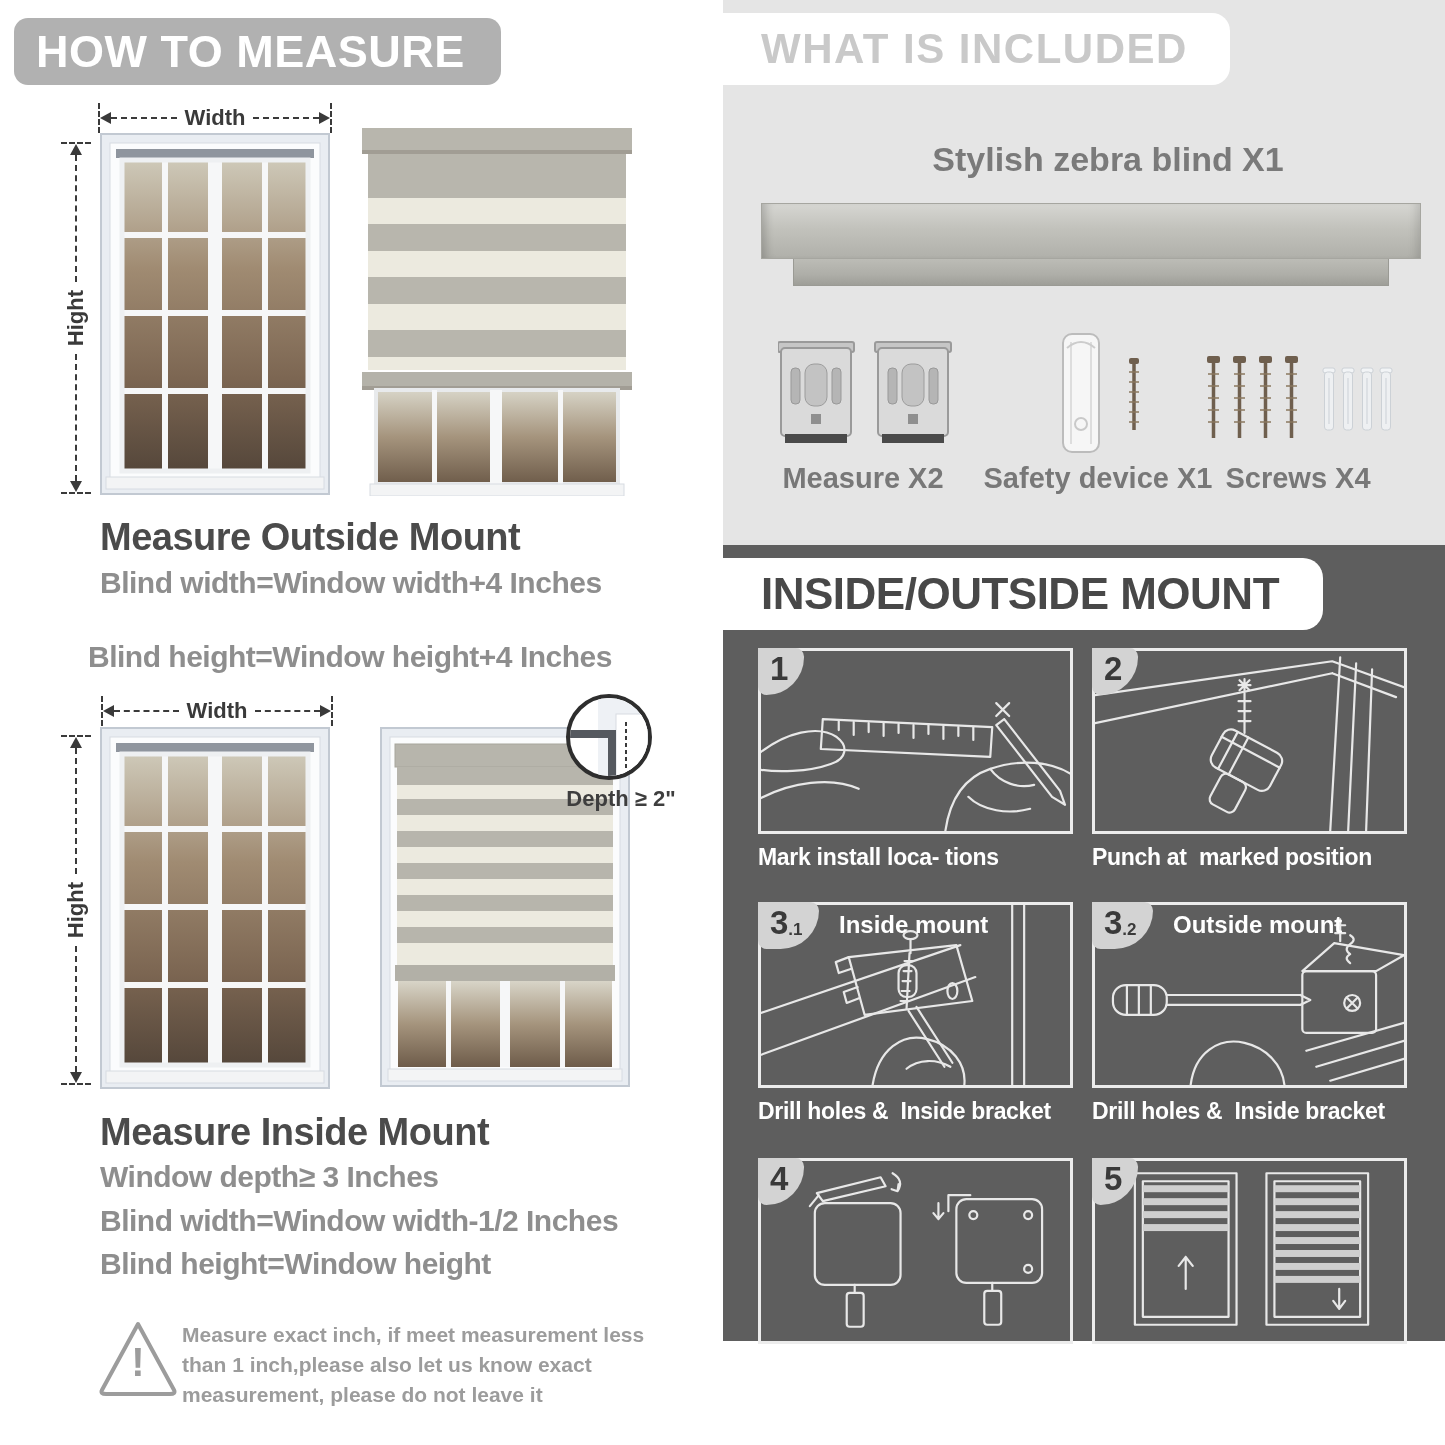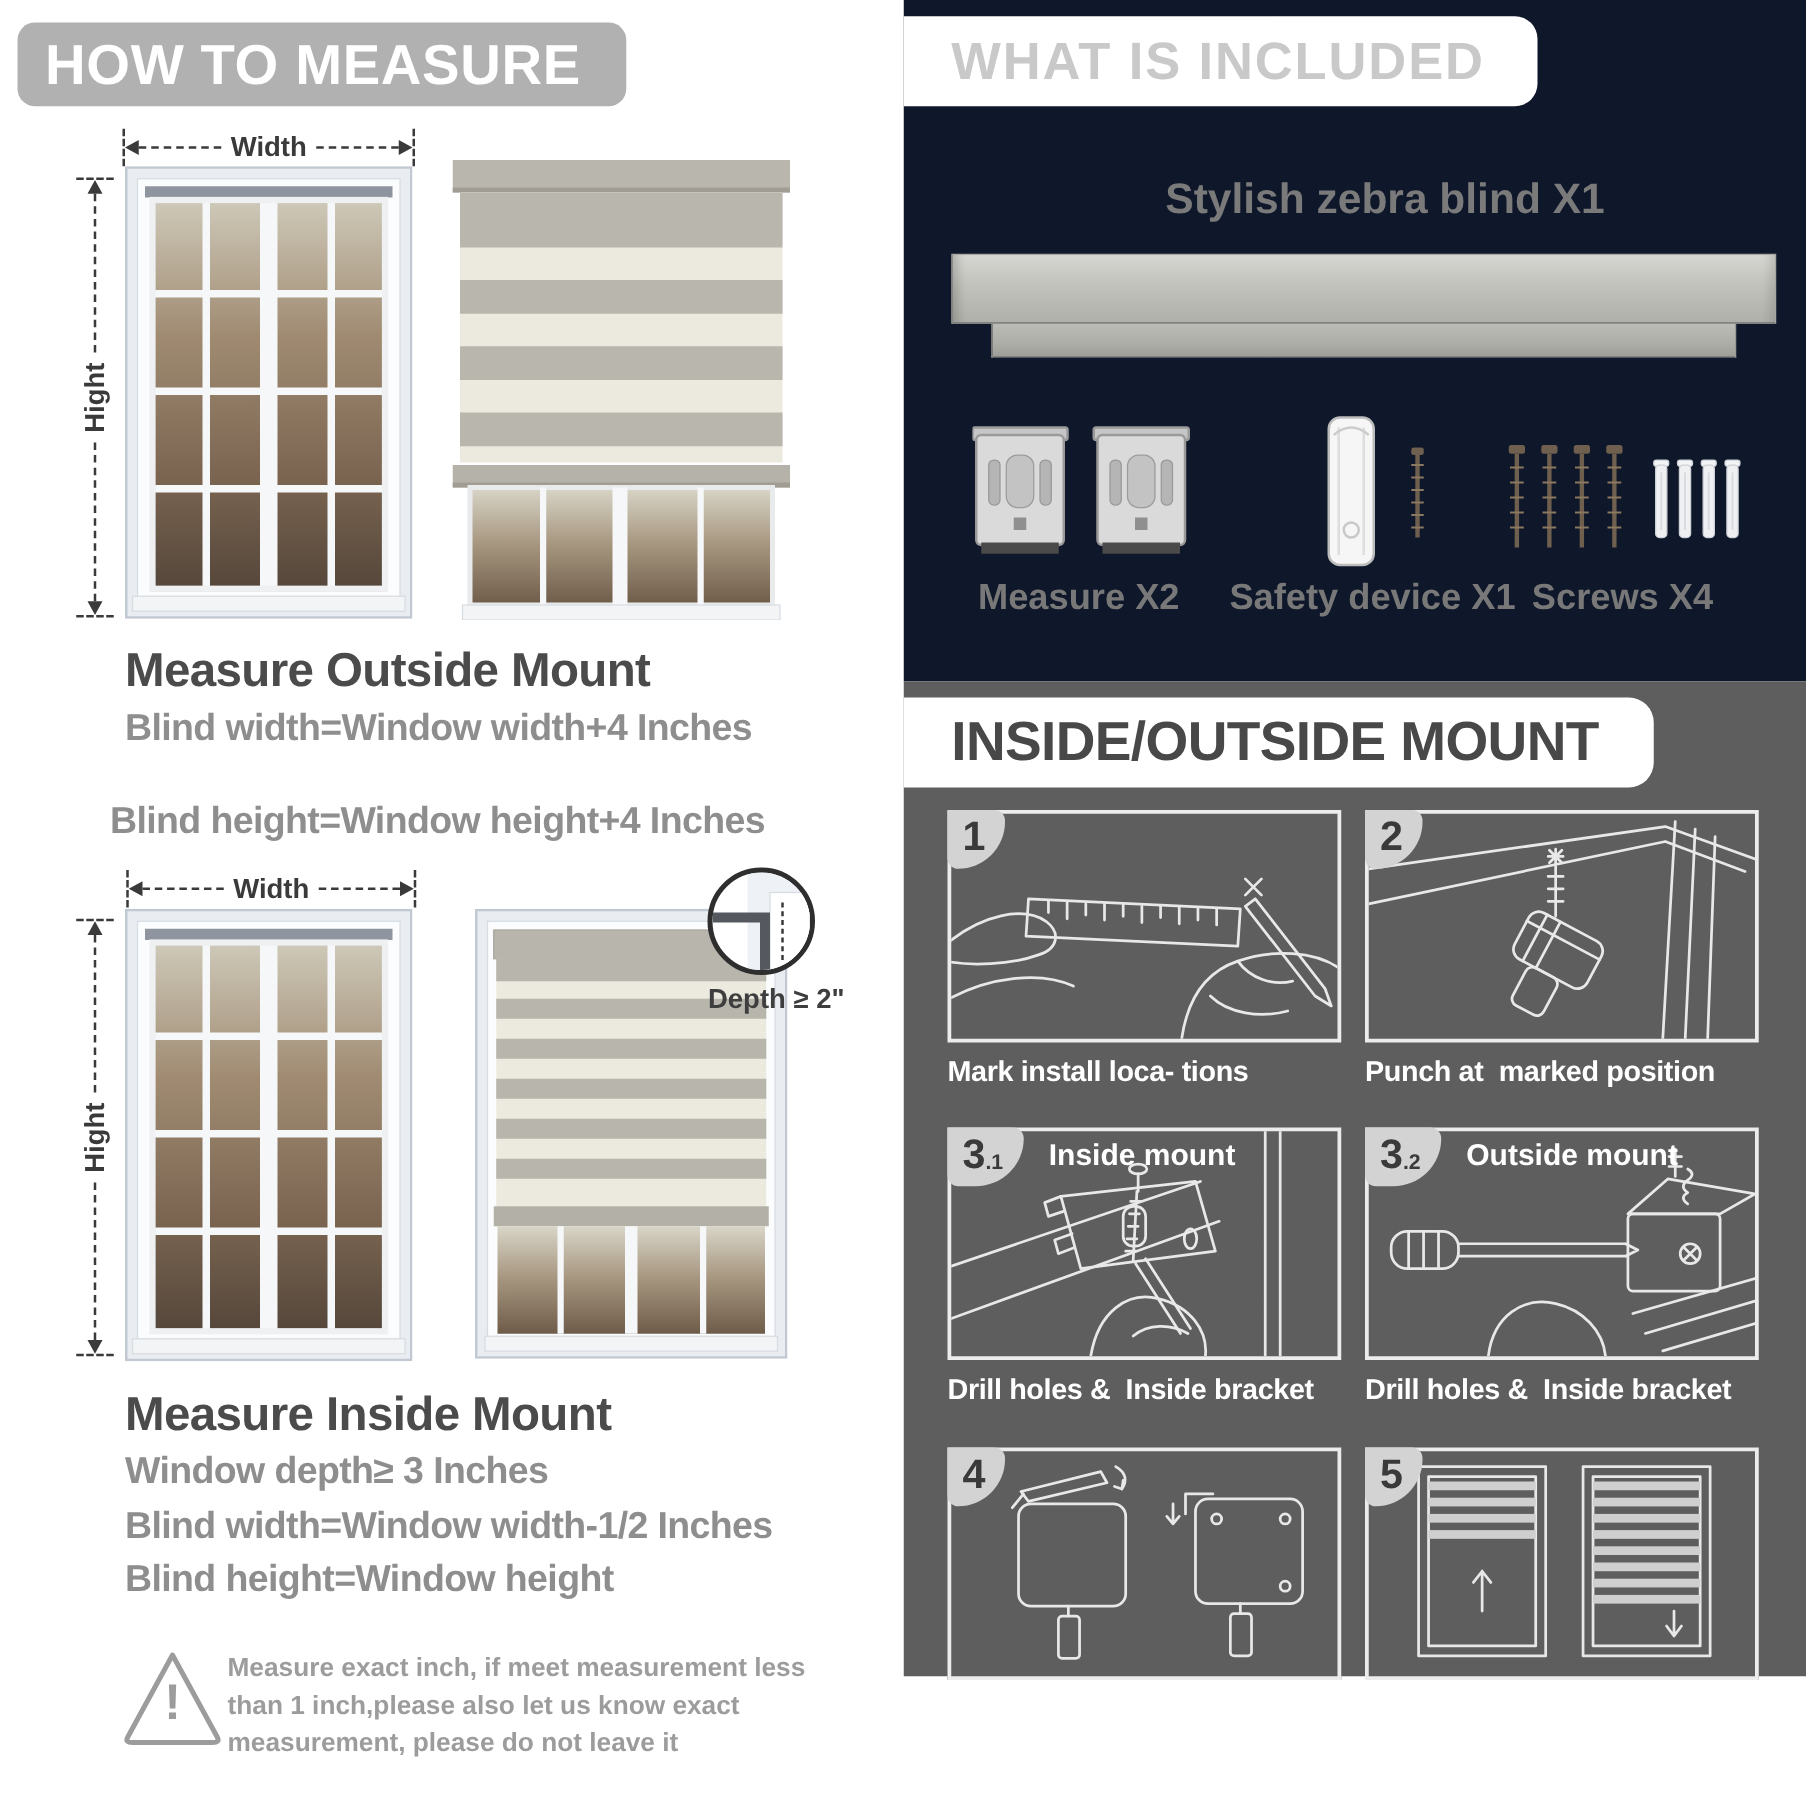--- a/index.html
+++ b/index.html
@@ -30,21 +30,21 @@
   .bodyline{font-size:30px;font-weight:700;color:#8e8e8e;letter-spacing:-.5px;white-space:nowrap;}
 
   .magnifier{width:86px;height:86px;border-radius:50%;border:4px solid #2e2e2e;background:#ffffff;overflow:hidden;box-sizing:border-box;}
   .depth-lbl{font-size:22px;font-weight:700;color:#3e3e3e;white-space:nowrap;}
 
   .warn-text{font-size:21px;font-weight:700;color:#9c9c9c;line-height:1.42;width:500px;}
   .warn-tri{width:84px;height:80px;}
   .warn-bang{position:absolute;left:0;top:22px;width:84px;text-align:center;font-size:40px;font-weight:700;color:#9c9c9c;}
 
   
-  .included{left:723px;top:0;width:722px;height:545px;background:#0f172a;}
+  .included{left:723px;top:0;width:722px;height:545px;background:#e5e5e5;}
   .inc-banner{left:0;top:13px;width:507px;height:72px;background:#ffffff;border-radius:0 18px 18px 0;
               display:flex;align-items:center;padding-left:38px;box-sizing:border-box;}
   .inc-banner span{font-size:42px;font-weight:700;color:#c9c9c9;letter-spacing:1.5px;}
   .inc-blind-label{left:0;top:140px;width:722px;text-align:center;font-size:34px;font-weight:700;color:#7a7a7a;padding-left:24px;}
   .rail-main{left:38px;top:203px;width:660px;height:56px;
              background:linear-gradient(180deg,#d6d6d2 0%,#c2c2bc 45%,#b0b0aa 100%);
              border:1px solid #a6a6a0;box-sizing:border-box;
              box-shadow:inset 10px 0 8px -6px rgba(0,0,0,.18), inset -10px 0 8px -6px rgba(0,0,0,.12);}
   .rail-lip{left:70px;top:259px;width:596px;height:27px;
             background:linear-gradient(180deg,#bcbcb6 0%,#aeaea8 60%,#9e9e98 100%);

